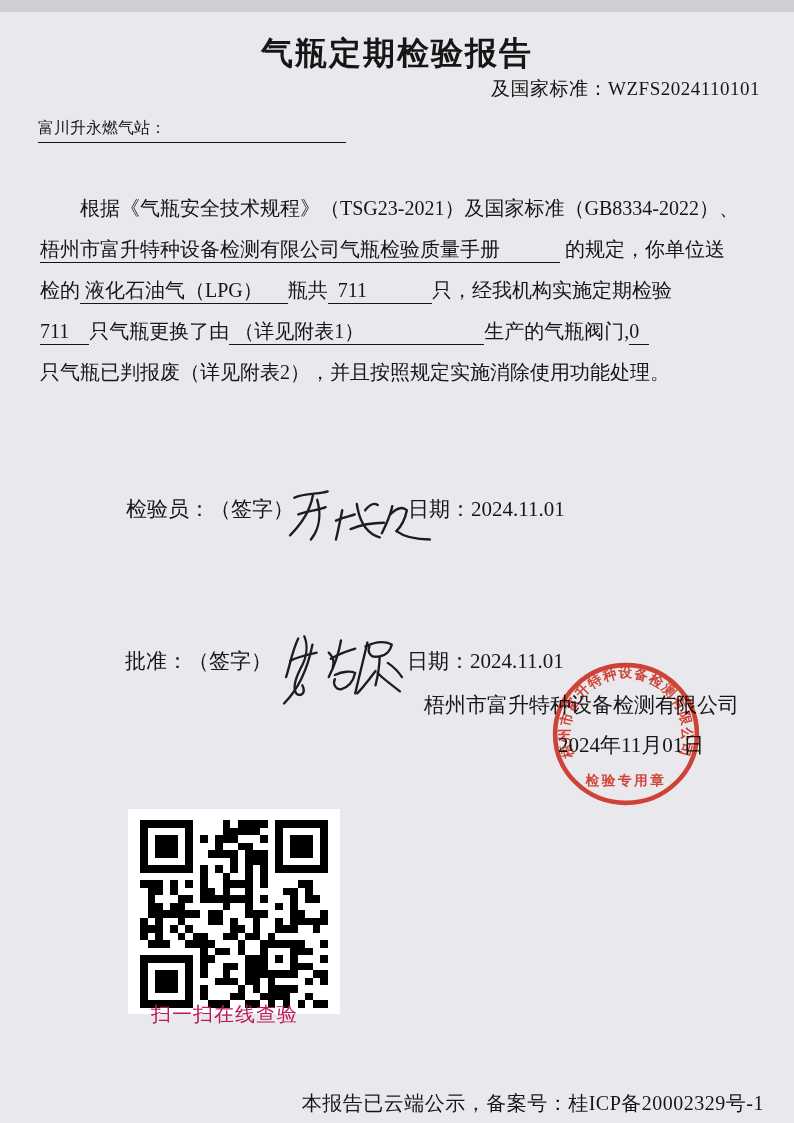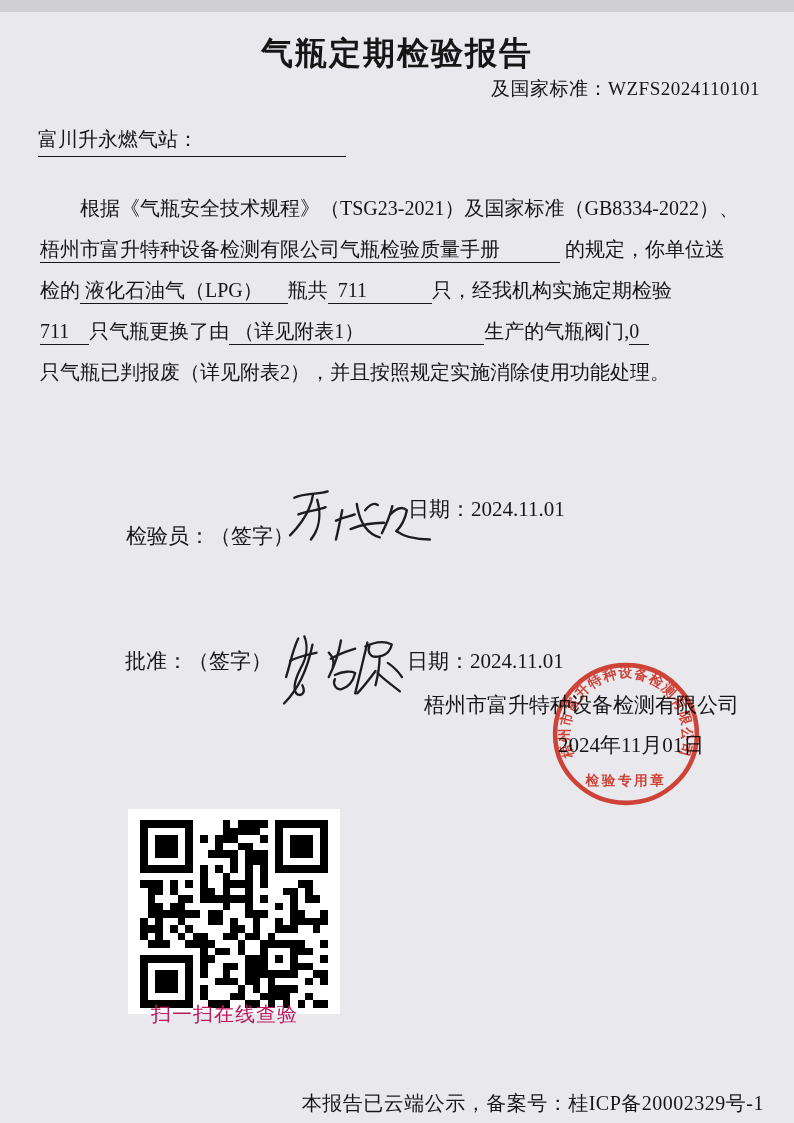--- a/index.html
+++ b/index.html
@@ -24,22 +24,22 @@
   .title{
     position:absolute;top:20px;left:0;width:100%;
     text-align:center;
     font-size:32px;font-weight:bold;letter-spacing:2px;
   }
   .report-no{
     position:absolute;top:64px;right:34px;
     font-size:19px;letter-spacing:.5px;
   }
   .addressee{
-    position:absolute;top:114px;left:38px;
-    font-size:20px;
+    position:absolute;top:106px;left:38px;
+    font-size:16px;
   }
   .addressee .fill{
     display:inline-block;
     width:308px;
     border-bottom:1.5px solid var(--ink);
     padding-bottom:3px;
     white-space:pre;
   }
   .para{
     position:absolute;top:176px;left:40px;width:726px;
@@ -116,21 +116,21 @@
   </div>
 
   <div class="para">
     <div class="pline"><span>　　根据《气瓶安全技术规程》（TSG23-2021）及国家标准（GB8334-2022）、</span></div>
     <div class="pline"><span class="u">梧州市富升特种设备检测有限公司气瓶检验质量手册　　　</span><span>&nbsp;的规定，你单位送</span></div>
     <div class="pline"><span>检的</span><span class="u">&nbsp;液化石油气（LPG）　&nbsp;</span><span>瓶共</span><span class="u">&nbsp;&nbsp;711　　　&nbsp;</span><span>只，经我机构实施定期检验</span></div>
     <div class="pline"><span class="u">711　</span><span>只气瓶更换了由</span><span class="u">&nbsp;（详见附表1）　　　　　　</span><span>生产的气瓶阀门,</span><span class="u">0&nbsp;&nbsp;</span></div>
     <div class="pline"><span>只气瓶已判报废（详见附表2），并且按照规定实施消除使用功能处理。</span></div>
   </div>
 
-  <div class="sig-row-label" style="top:510px;left:126px;">检验员：（签字）</div>
+  <div class="sig-row-label" style="top:483px;left:126px;">检验员：（签字）</div>
   <svg class="sig-svg" style="top:473px;left:288px;" width="146" height="62" viewBox="0 0 140 55" aria-hidden="true">
     <path d="M6,10 C16,5 30,7 38,4"></path>
     <path d="M24,7 C22,20 14,34 2,46"></path>
     <path d="M10,26 C20,22 30,22 36,19"></path>
     <path d="M28,12 C32,26 30,40 22,50"></path>
     <path d="M52,22 C50,32 48,42 46,50"></path>
     <path d="M46,32 C54,28 60,28 64,26"></path>
     <path d="M66,16 C68,30 74,44 88,48"></path>
     <path d="M74,22 C78,17 82,14 86,17"></path>
     <path d="M60,40 C70,36 80,34 92,34"></path>

